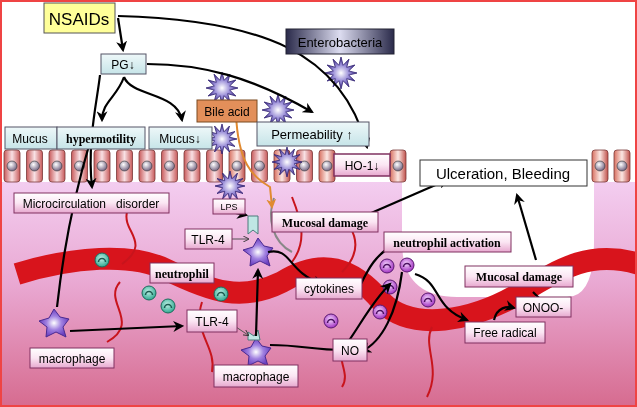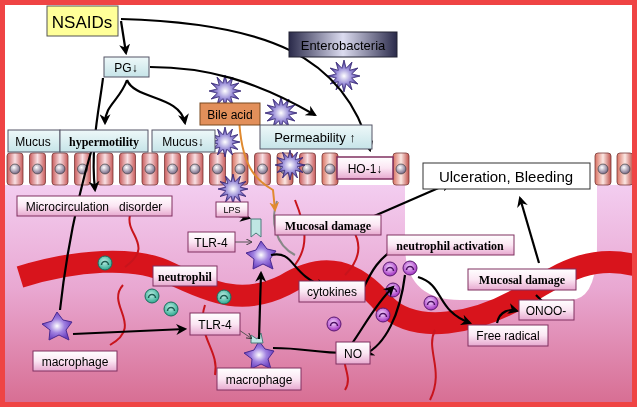--- a/index.html
+++ b/index.html
@@ -1,16 +1,16 @@
 <!DOCTYPE html>
 <html><head>
 <meta charset="utf-8">
 <style>
   html, body { margin: 0; padding: 0; background: #ffffff; }
-  #stage { position: relative; width: 637px; height: 407px; overflow: hidden; background: #ffffff; border: 5px solid #ef4444; box-sizing: border-box; }
+  #stage { position: relative; width: 637px; height: 407px; overflow: hidden; background: #ffffff; border: 2px solid #ef4444; box-sizing: border-box; }
   svg#diagram { position: absolute; left: 0; top: 0; width: 637px; height: 407px; }
   .lbl { font-family: "Liberation Sans", sans-serif; }
   .ser { font-family: "Liberation Serif", serif; font-weight: bold; }
 </style>
 </head>
 <body>
 
 <div id="stage">
 <svg id="diagram" viewBox="0 0 637 407" xmlns="http://www.w3.org/2000/svg">
   <defs>

